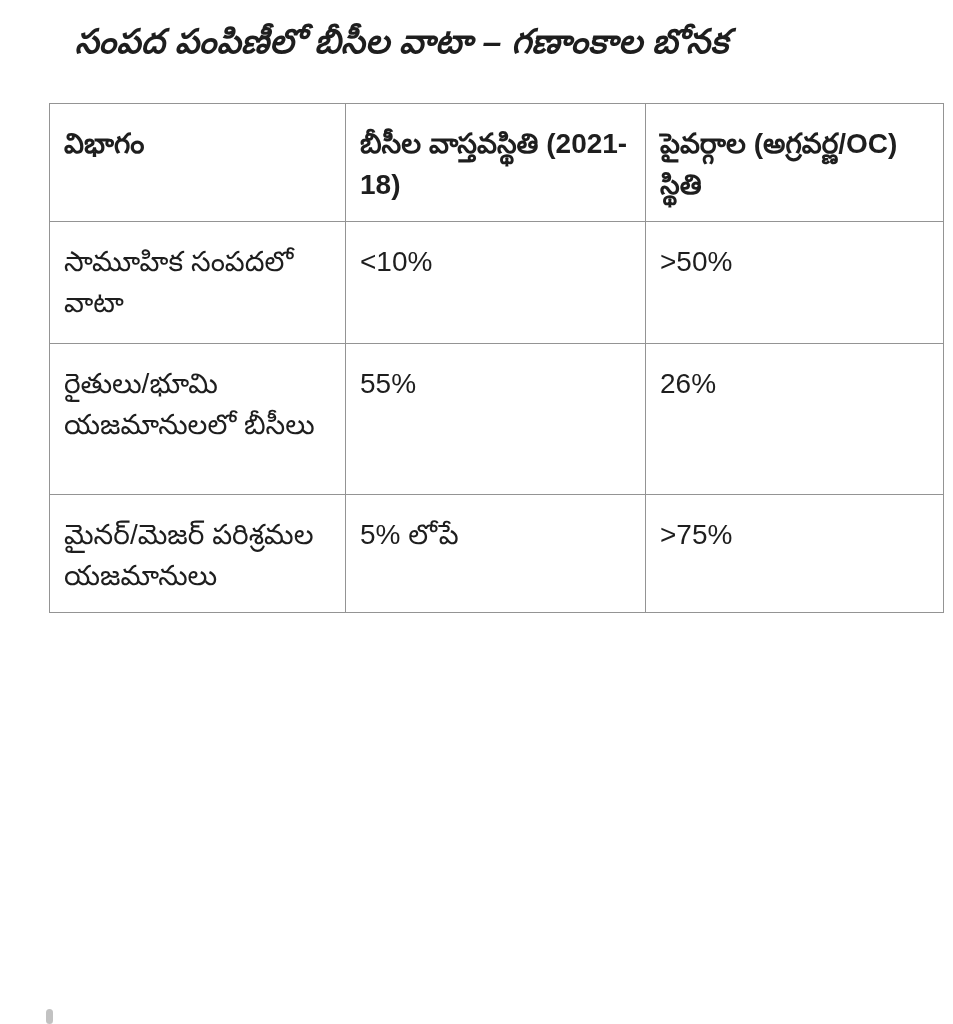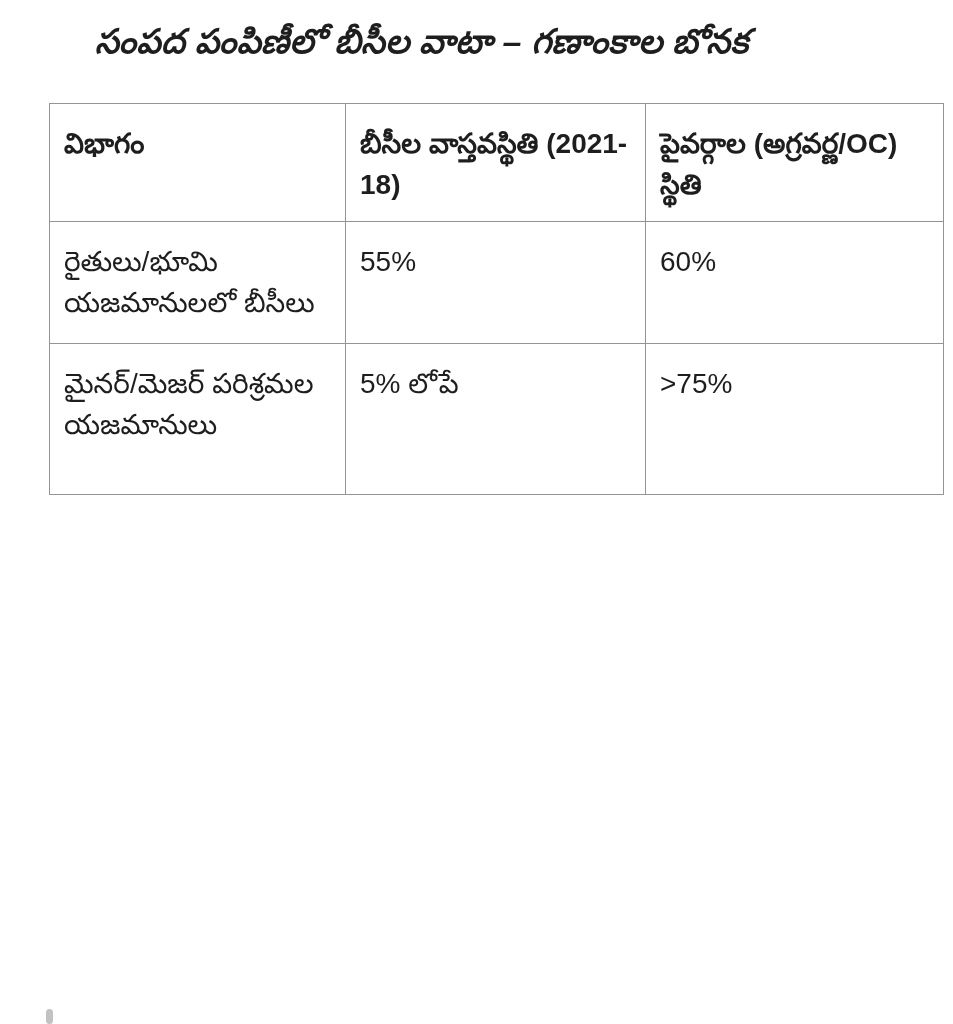--- a/index.html
+++ b/index.html
@@ -23,21 +23,20 @@
   }
   .title {
     position: absolute;
     left: 75px;
     top: 22px;
     font-size: 34px;
     font-weight: 700;
     font-style: italic;
     letter-spacing: 0.3px;
     white-space: nowrap;
-    margin-left: 20px;
   }
   table.data-table {
     position: absolute;
     left: 37px;
     top: 103px;
     width: 894px;
     border-collapse: collapse;
     table-layout: fixed;
     margin-left: 12px;
   }
@@ -86,23 +85,28 @@
   </colgroup>
   <thead>
     <tr>
       <th>విభాగం</th>
       <th>బీసీల వాస్తవస్థితి (2021-18)</th>
       <th>పైవర్గాల (అగ్రవర్ణ/OC) స్థితి</th>
     </tr>
   </thead>
   <tbody>
     <tr>
+      <td>సామూహిక సంపదలో వాటా</td>
+      <td>&lt;10%</td>
+      <td>&gt;50%</td>
+    </tr>
+    <tr>
       <td>రైతులు/భూమి యజమానులలో బీసీలు</td>
       <td>55%</td>
-      <td>60%</td>
+      <td>26%</td>
     </tr>
     <tr>
       <td>మైనర్/మెజర్ పరిశ్రమల యజమానులు</td>
       <td>5% లోపే</td>
       <td>&gt;75%</td>
     </tr>
   </tbody>
 </table>
 
 <div class="pill"></div>

